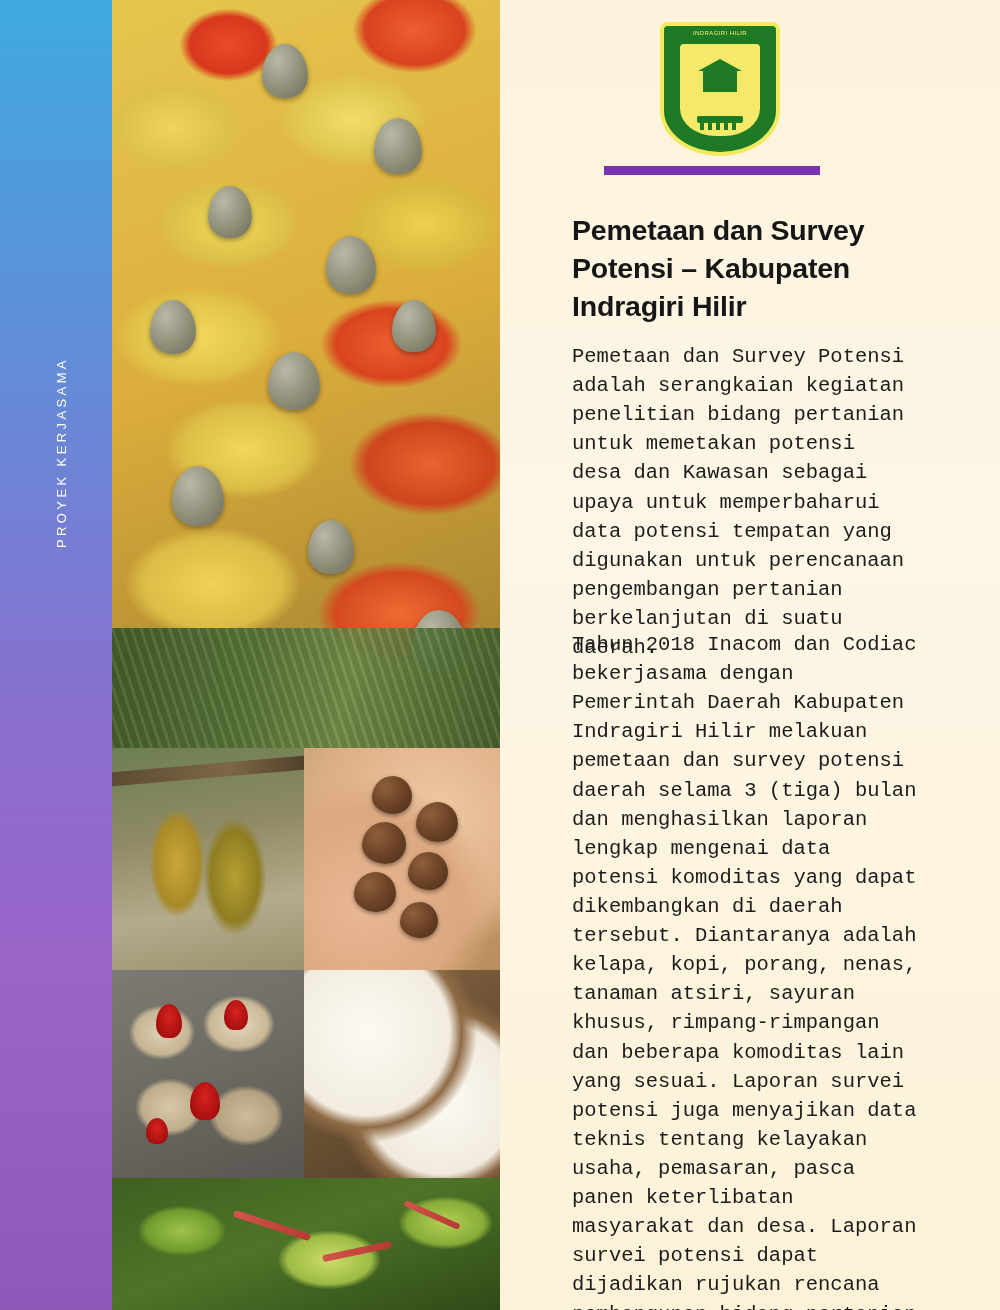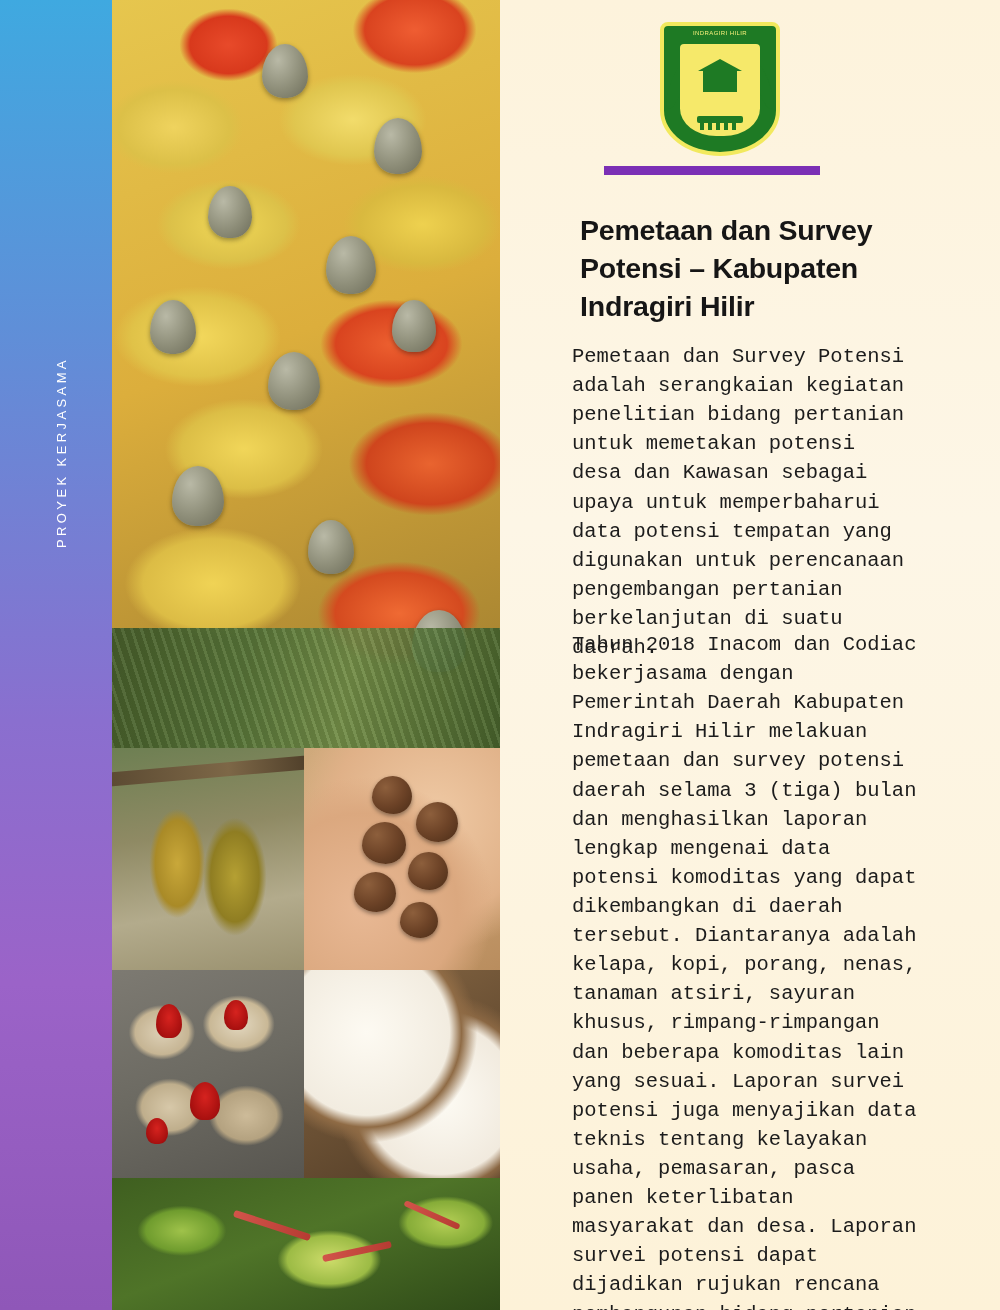--- a/index.html
+++ b/index.html
@@ -260,21 +260,20 @@
     position: absolute;
     left: 72px;
     top: 212px;
     width: 352px;
     font-size: 28.5px;
     font-weight: bold;
     line-height: 1.33;
     color: #161616;
     letter-spacing: -0.2px;
     font-family: "Liberation Sans", sans-serif;
-    margin-left: 8px;
   }
 
   .body-text {
     position: absolute;
     left: 72px;
     width: 340px;
     font-size: 20.5px;
     line-height: 1.42;
     color: #1c1c1c;
     font-family: Liberation Mono, monospace;

